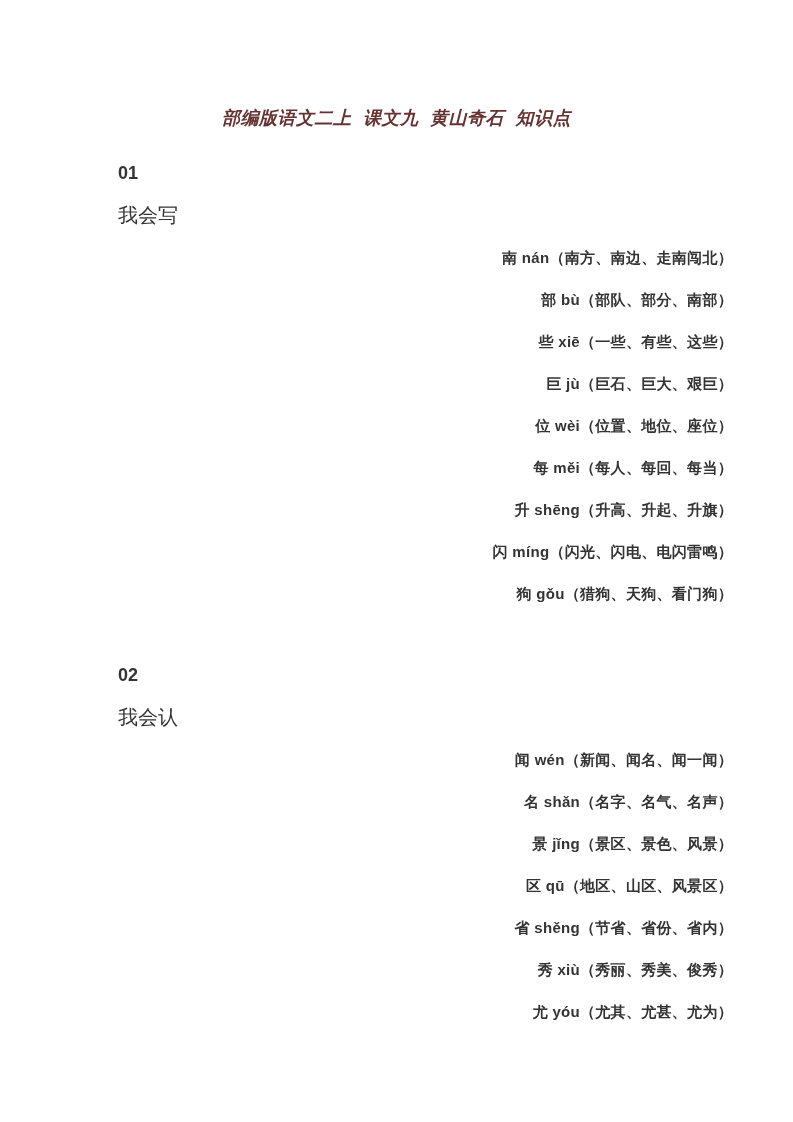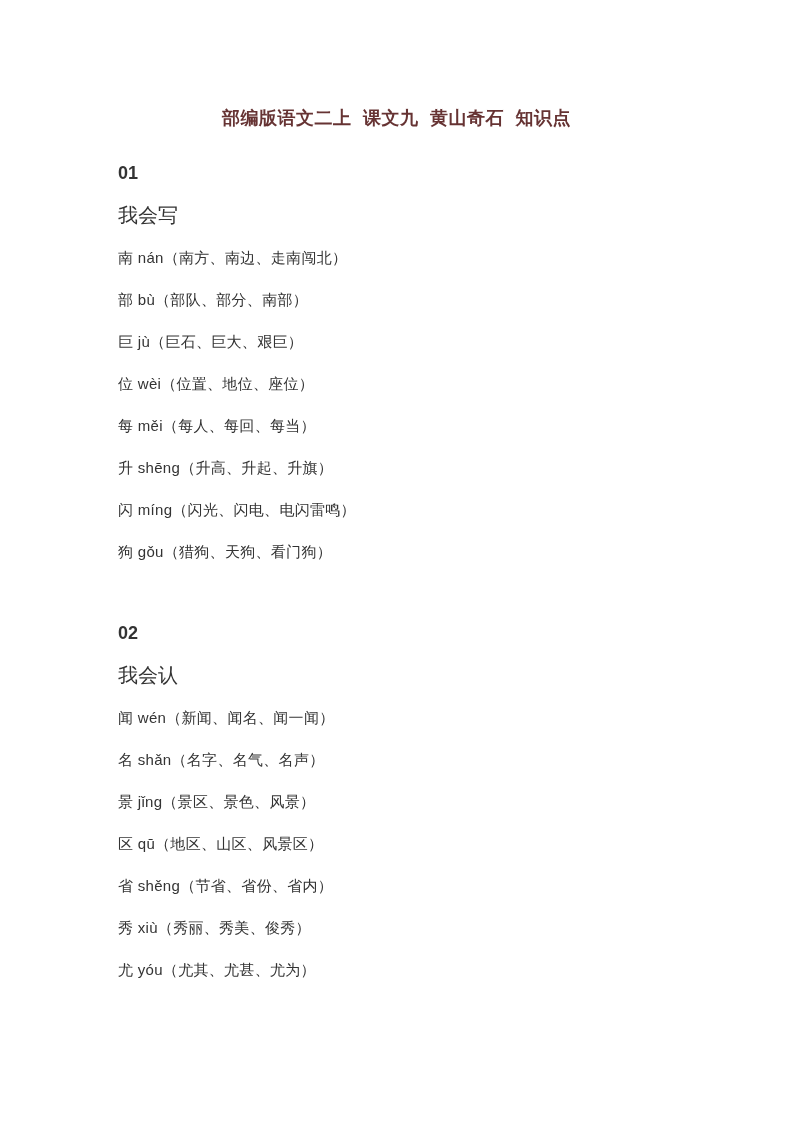--- a/index.html
+++ b/index.html
@@ -19,20 +19,21 @@
   }
   .doc-title {
     margin: 108px 0 0 0;
     text-align: center;
     font-size: 18px;
     line-height: 20px;
     font-weight: 700;
     color: var(--title-color, #663333);
     word-spacing: 6px;
     letter-spacing: 0.5px;
+    font-style: italic;
   }
   .content {
     margin: 36px 60px 0 118px;
   }
   .section + .section {
     margin-top: 63px;
   }
   .section-number {
     font-size: 18px;
     line-height: 19px;
@@ -41,36 +42,38 @@
   }
   .section-heading {
     font-size: 20px;
     line-height: 19px;
     font-weight: 400;
     margin: 0 0 23px 0;
   }
   .word-entry {
     font-size: 15px;
     line-height: 19px;
-    font-weight: 400;
+    font-weight: 700;
     margin: 0 0 23px 0;
     letter-spacing: 0.3px;
+    text-align: right;
   }
 </style>
 </head>
 <body>
 
 <div class="page">
   <h1 class="doc-title">部编版语文二上 课文九 黄山奇石 知识点</h1>
   <div class="content" id="content">
       <div class="section">
         <p class="section-number">01</p>
         <p class="section-heading">我会写</p>
         <p class="word-entry">南 nán（南方、南边、走南闯北）</p>
         <p class="word-entry">部 bù（部队、部分、南部）</p>
+        <p class="word-entry">些 xiē（一些、有些、这些）</p>
         <p class="word-entry">巨 jù（巨石、巨大、艰巨）</p>
         <p class="word-entry">位 wèi（位置、地位、座位）</p>
         <p class="word-entry">每 měi（每人、每回、每当）</p>
         <p class="word-entry">升 shēng（升高、升起、升旗）</p>
         <p class="word-entry">闪 míng（闪光、闪电、电闪雷鸣）</p>
         <p class="word-entry">狗 gǒu（猎狗、天狗、看门狗）</p>
       </div>
       <div class="section">
         <p class="section-number">02</p>
         <p class="section-heading">我会认</p>

